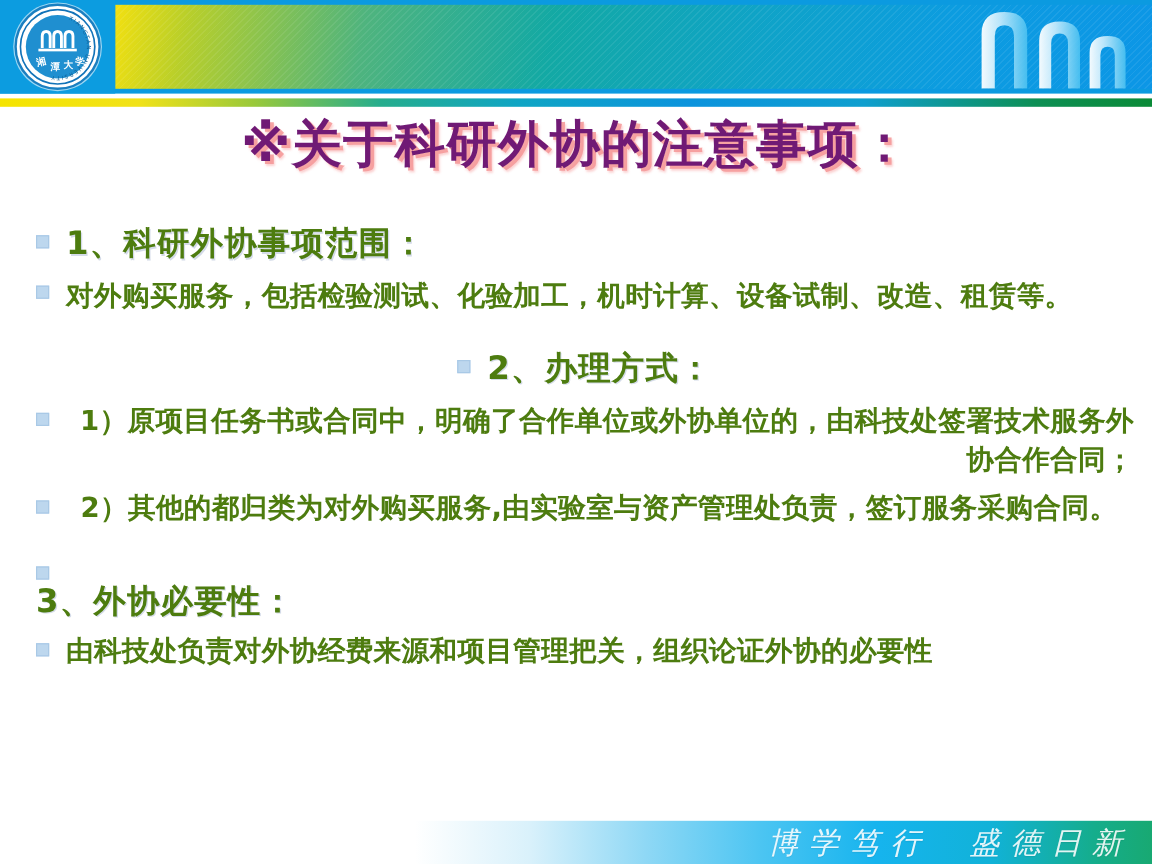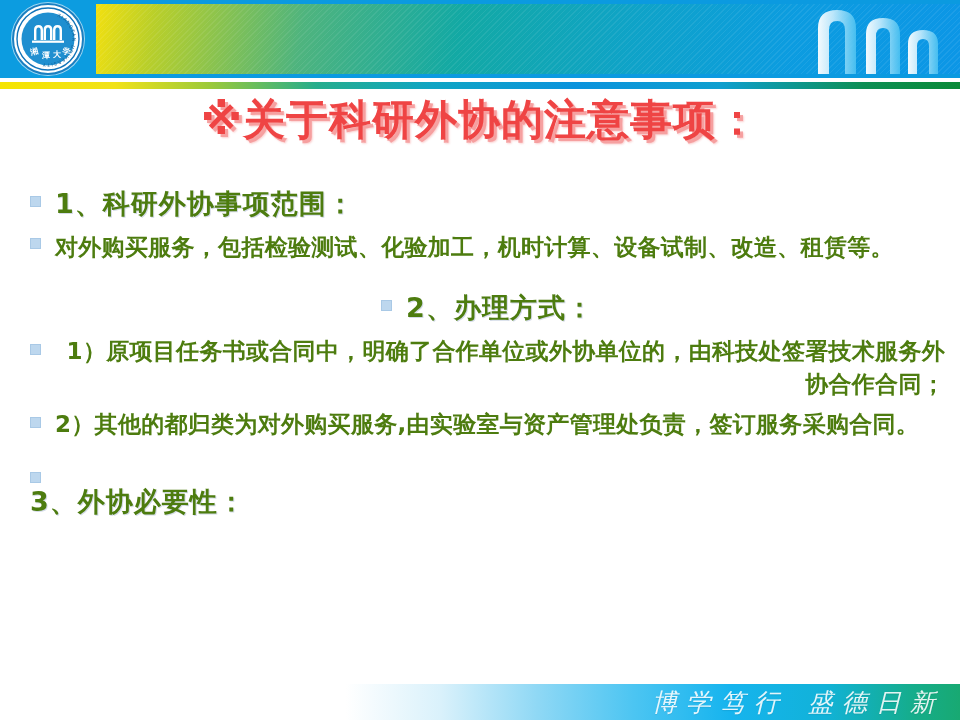--- a/index.html
+++ b/index.html
@@ -70,21 +70,21 @@
       #0f9fcf 75%,
       #0d8f54 90%,
       #0a8a37 100%);
   }
 
   
   .title{
     position:absolute;left:0;top:92px;width:960px;
     text-align:center;
     font-size:42px;font-weight:bold;
-    color:#ef4444;
+    color:#701a75;
     letter-spacing:1px;
     text-shadow:3px 3px 0 rgba(244,150,150,.85), 4px 4px 2px rgba(250,190,190,.7);
     white-space:nowrap;
   }
 
   
   .body-area{
     position:absolute;left:30px;top:185px;width:915px;height:430px;
   }
   .row{
@@ -112,41 +112,41 @@
   }
   .body-txt{
     font-size:23px;
     letter-spacing:.3px;
   }
   .body-txt.loose{line-height:1.62;}
   .r-h1{margin-top:0px;}
   .r-b1{margin-top:6px;}
   .r-h2{margin-top:22px;justify-content:center;}
   .r-b2{margin-top:8px;text-align:right;}
-  .r-b3{margin-top:8px;}
+  .r-b3{margin-top:8px;gap:12px;}
   .r-h3{margin-top:20px;flex-direction:column;}
   .r-b4{margin-top:6px;}
 
   
   .footer{
     position:absolute;left:0;bottom:0;width:960px;height:36px;
     background:linear-gradient(90deg,
       #ffffff 0%,
       #ffffff 36%,
       #d9f1fb 46%,
       #8fd8f5 56%,
       #4cc5f2 66%,
       #16b4ee 76%,
       #11b2d8 86%,
       #15ad8c 95%,
       #18a972 100%);
   }
   .footer-motto{
     position:absolute;right:16px;top:2px;height:32px;
-    display:flex;align-items:center;gap:20px;
+    display:flex;align-items:center;gap:32px;
     color:rgba(255,255,255,.88);
     font-family:"DejaVu Serif","Liberation Serif",serif;
     font-size:25px;
     font-style:italic;
     letter-spacing:9px;
     text-shadow:0 1px 1px rgba(0,0,0,.08);
     white-space:nowrap;
   }
 </style>
 </head>
@@ -228,20 +228,24 @@
     <div class="row r-b3">
       <span class="bullet sm"></span>
       <span class="txt body-txt">2）其他的都归类为对外购买服务,由实验室与资产管理处负责，签订服务采购合同。</span>
     </div>
 
     <div class="row r-h3">
       <span class="bullet"></span>
       <span class="txt head-txt">3、外协必要性：</span>
     </div>
 
+    <div class="row r-b4">
+      <span class="bullet sm"></span>
+      <span class="txt body-txt">由科技处负责对外协经费来源和项目管理把关，组织论证外协的必要性</span>
+    </div>
 
   </div>
 
   <div class="footer">
     <div class="footer-motto">
       <span>博学笃行</span>
       <span>盛德日新</span>
     </div>
   </div>
 

